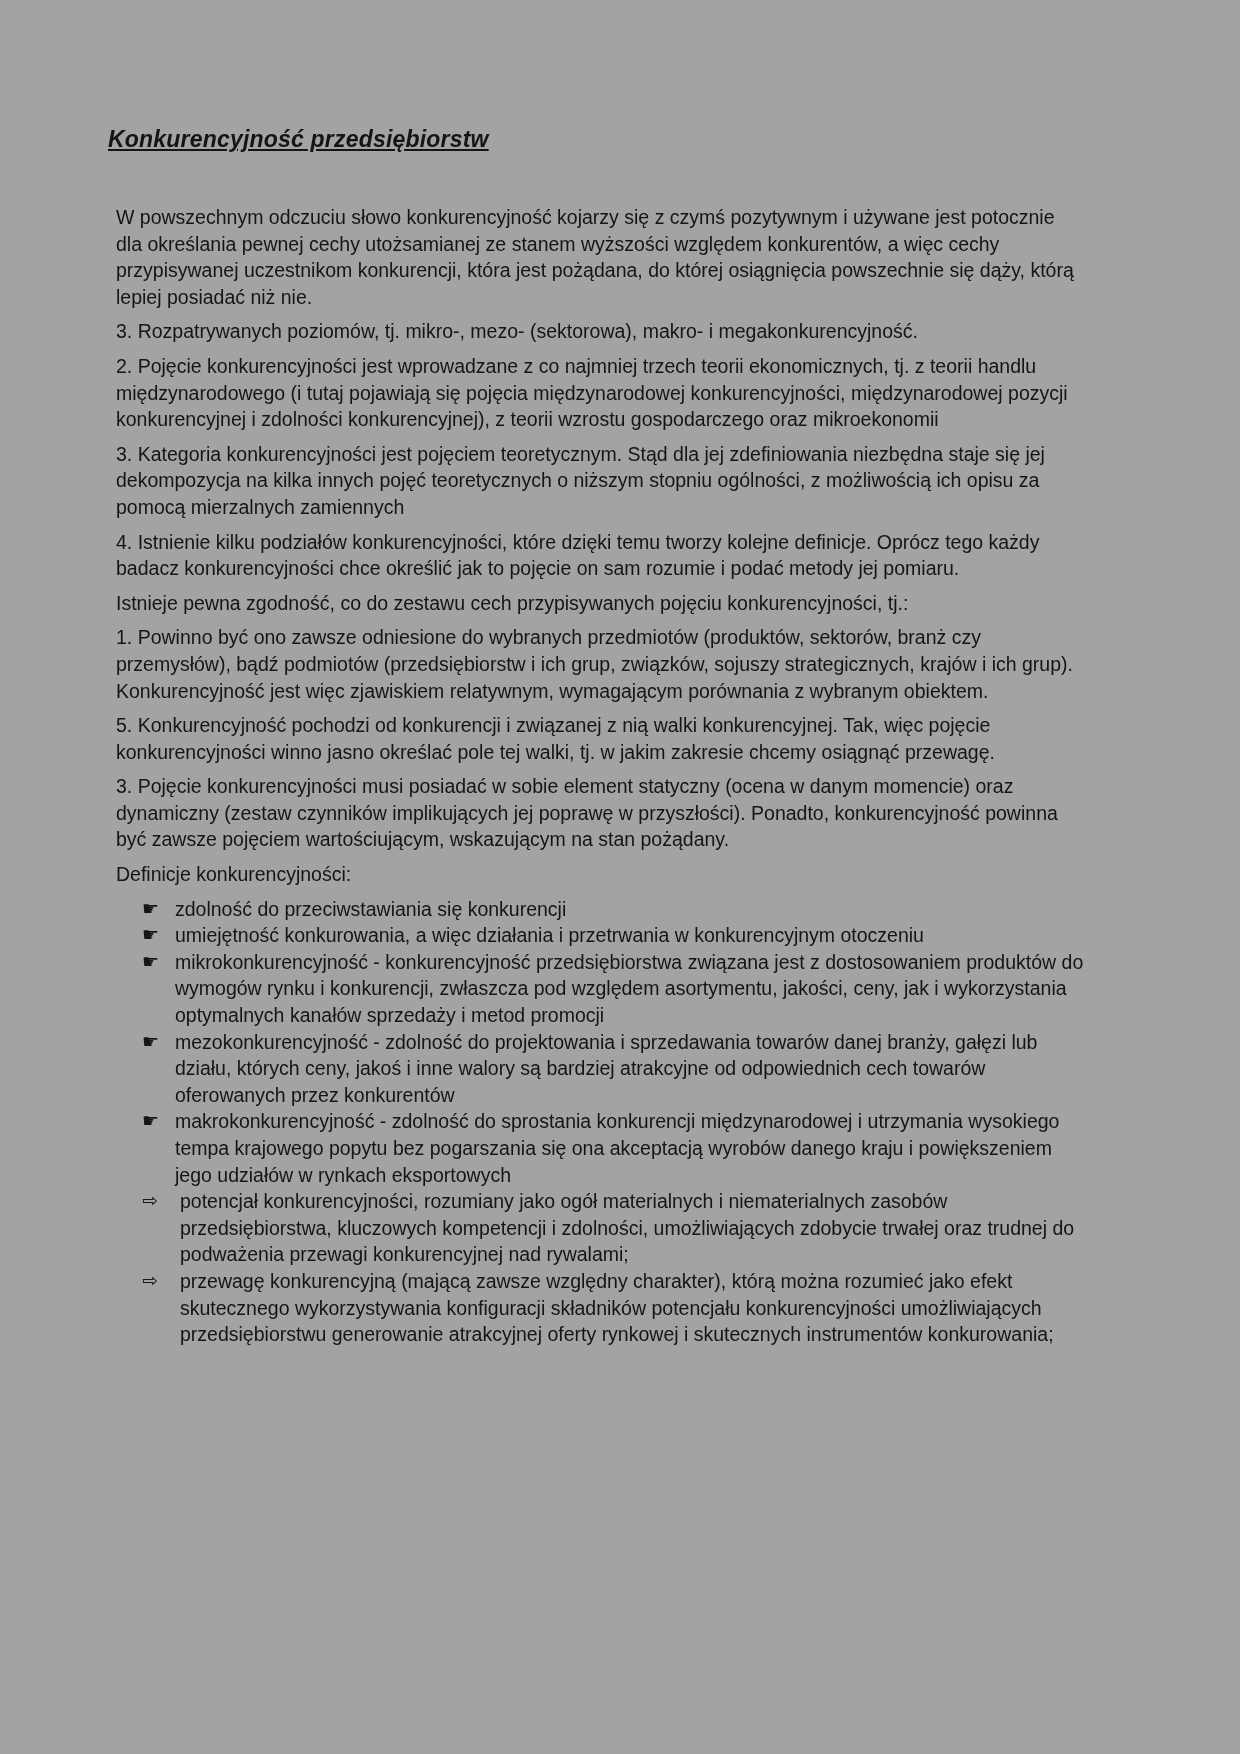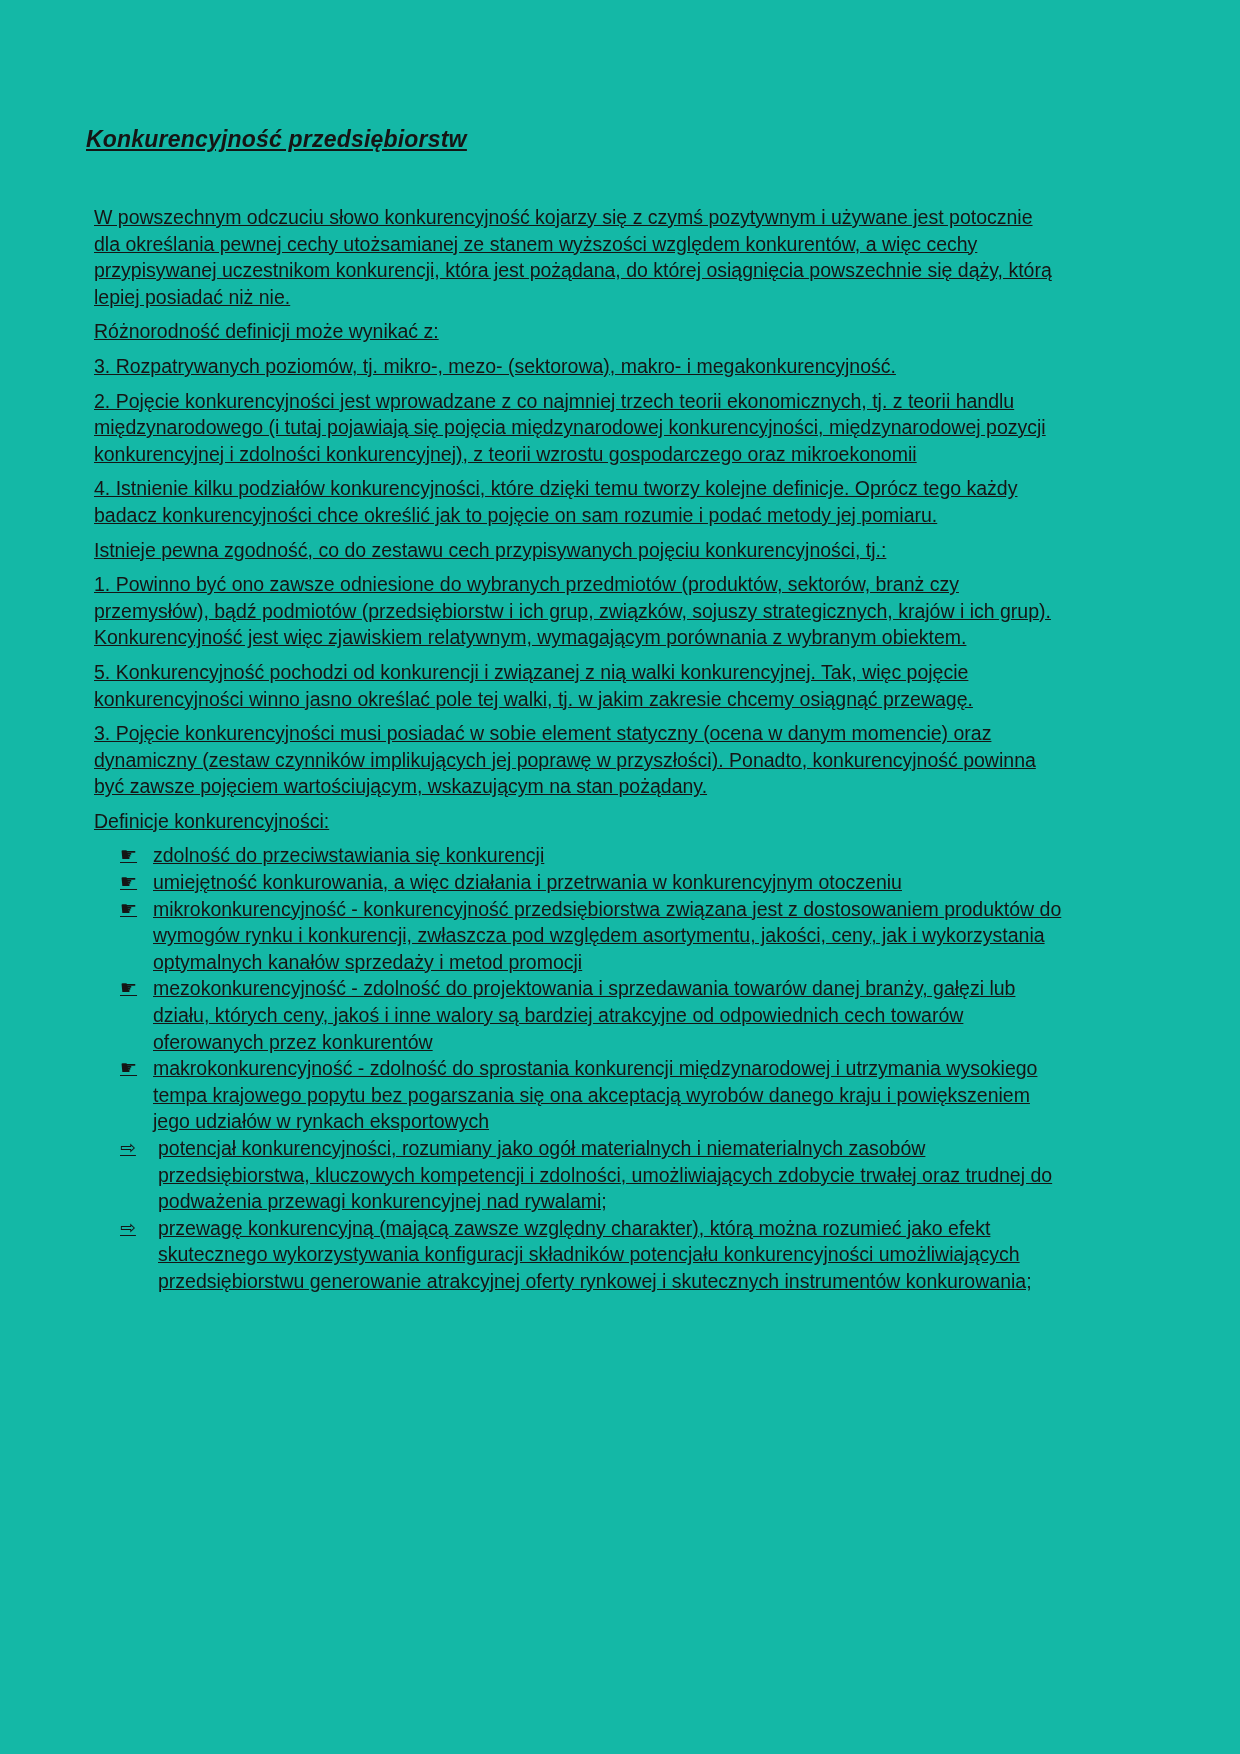--- a/index.html
+++ b/index.html
@@ -11,23 +11,22 @@
     width: 1240px;
     height: 1754px;
     overflow: hidden;
     font-family: "Liberation Sans", "DejaVu Sans", sans-serif;
     color: #151515;
   }
   .page {
     box-sizing: border-box;
     width: 1240px;
     height: 1754px;
-    padding: 126px 125px 0 86px;
-    background: #14b8a6;
-    text-decoration: underline;
+    padding: 126px 125px 0 108px;
+    background: #a3a3a3;
   }
   .doc-title {
     font-size: 23px;
     font-weight: bold;
     font-style: italic;
     text-decoration: underline;
     margin: 0 0 51px 0;
     letter-spacing: 0.2px;
   }
   .body-text {
@@ -68,23 +67,23 @@
 <body>
 
 <div class="page">
 
   <h1 class="doc-title">Konkurencyjność przedsiębiorstw</h1>
 
   <div class="body-text">
 
     <p class="line">W powszechnym odczuciu słowo konkurencyjność kojarzy się z czymś pozytywnym i używane jest potocznie dla określania pewnej cechy utożsamianej ze stanem wyższości względem konkurentów, a więc cechy przypisywanej uczestnikom konkurencji, która jest pożądana, do której osiągnięcia powszechnie się dąży, którą lepiej posiadać niż nie.</p>
 
-    <p class="line">Różnorodność definicji może wynikać z:</p>
     <p class="line">3. Rozpatrywanych poziomów, tj. mikro-, mezo- (sektorowa), makro- i megakonkurencyjność.</p>
     <p class="line">2. Pojęcie konkurencyjności jest wprowadzane z co najmniej trzech teorii ekonomicznych, tj. z teorii handlu międzynarodowego (i tutaj pojawiają się pojęcia międzynarodowej konkurencyjności, międzynarodowej pozycji konkurencyjnej i zdolności konkurencyjnej), z teorii wzrostu gospodarczego oraz mikroekonomii</p>
+    <p class="line">3. Kategoria konkurencyjności jest pojęciem teoretycznym. Stąd dla jej zdefiniowania niezbędna staje się jej dekompozycja na kilka innych pojęć teoretycznych o niższym stopniu ogólności, z możliwością ich opisu za pomocą mierzalnych zamiennych</p>
     <p class="line">4. Istnienie kilku podziałów konkurencyjności, które dzięki temu tworzy kolejne definicje. Oprócz tego każdy badacz konkurencyjności chce określić jak to pojęcie on sam rozumie i podać metody jej pomiaru.</p>
 
     <p class="line">Istnieje pewna zgodność, co do zestawu cech przypisywanych  pojęciu konkurencyjności, tj.:</p>
     <p class="line">1. Powinno być ono zawsze odniesione do wybranych przedmiotów (produktów, sektorów, branż czy przemysłów), bądź podmiotów (przedsiębiorstw i ich grup, związków, sojuszy strategicznych, krajów i ich grup). Konkurencyjność jest więc zjawiskiem relatywnym, wymagającym porównania z wybranym obiektem.</p>
     <p class="line">5. Konkurencyjność pochodzi od konkurencji i związanej z nią walki konkurencyjnej. Tak, więc pojęcie konkurencyjności winno jasno określać pole tej walki, tj. w jakim zakresie chcemy osiągnąć przewagę.</p>
     <p class="line">3. Pojęcie konkurencyjności musi posiadać w sobie element statyczny (ocena w danym momencie) oraz dynamiczny (zestaw czynników implikujących jej poprawę w przyszłości). Ponadto, konkurencyjność powinna być zawsze pojęciem wartościującym, wskazującym na stan pożądany.</p>
 
     <p class="line spacer-before">Definicje konkurencyjności:</p>
 
     <div class="bullet-list">

